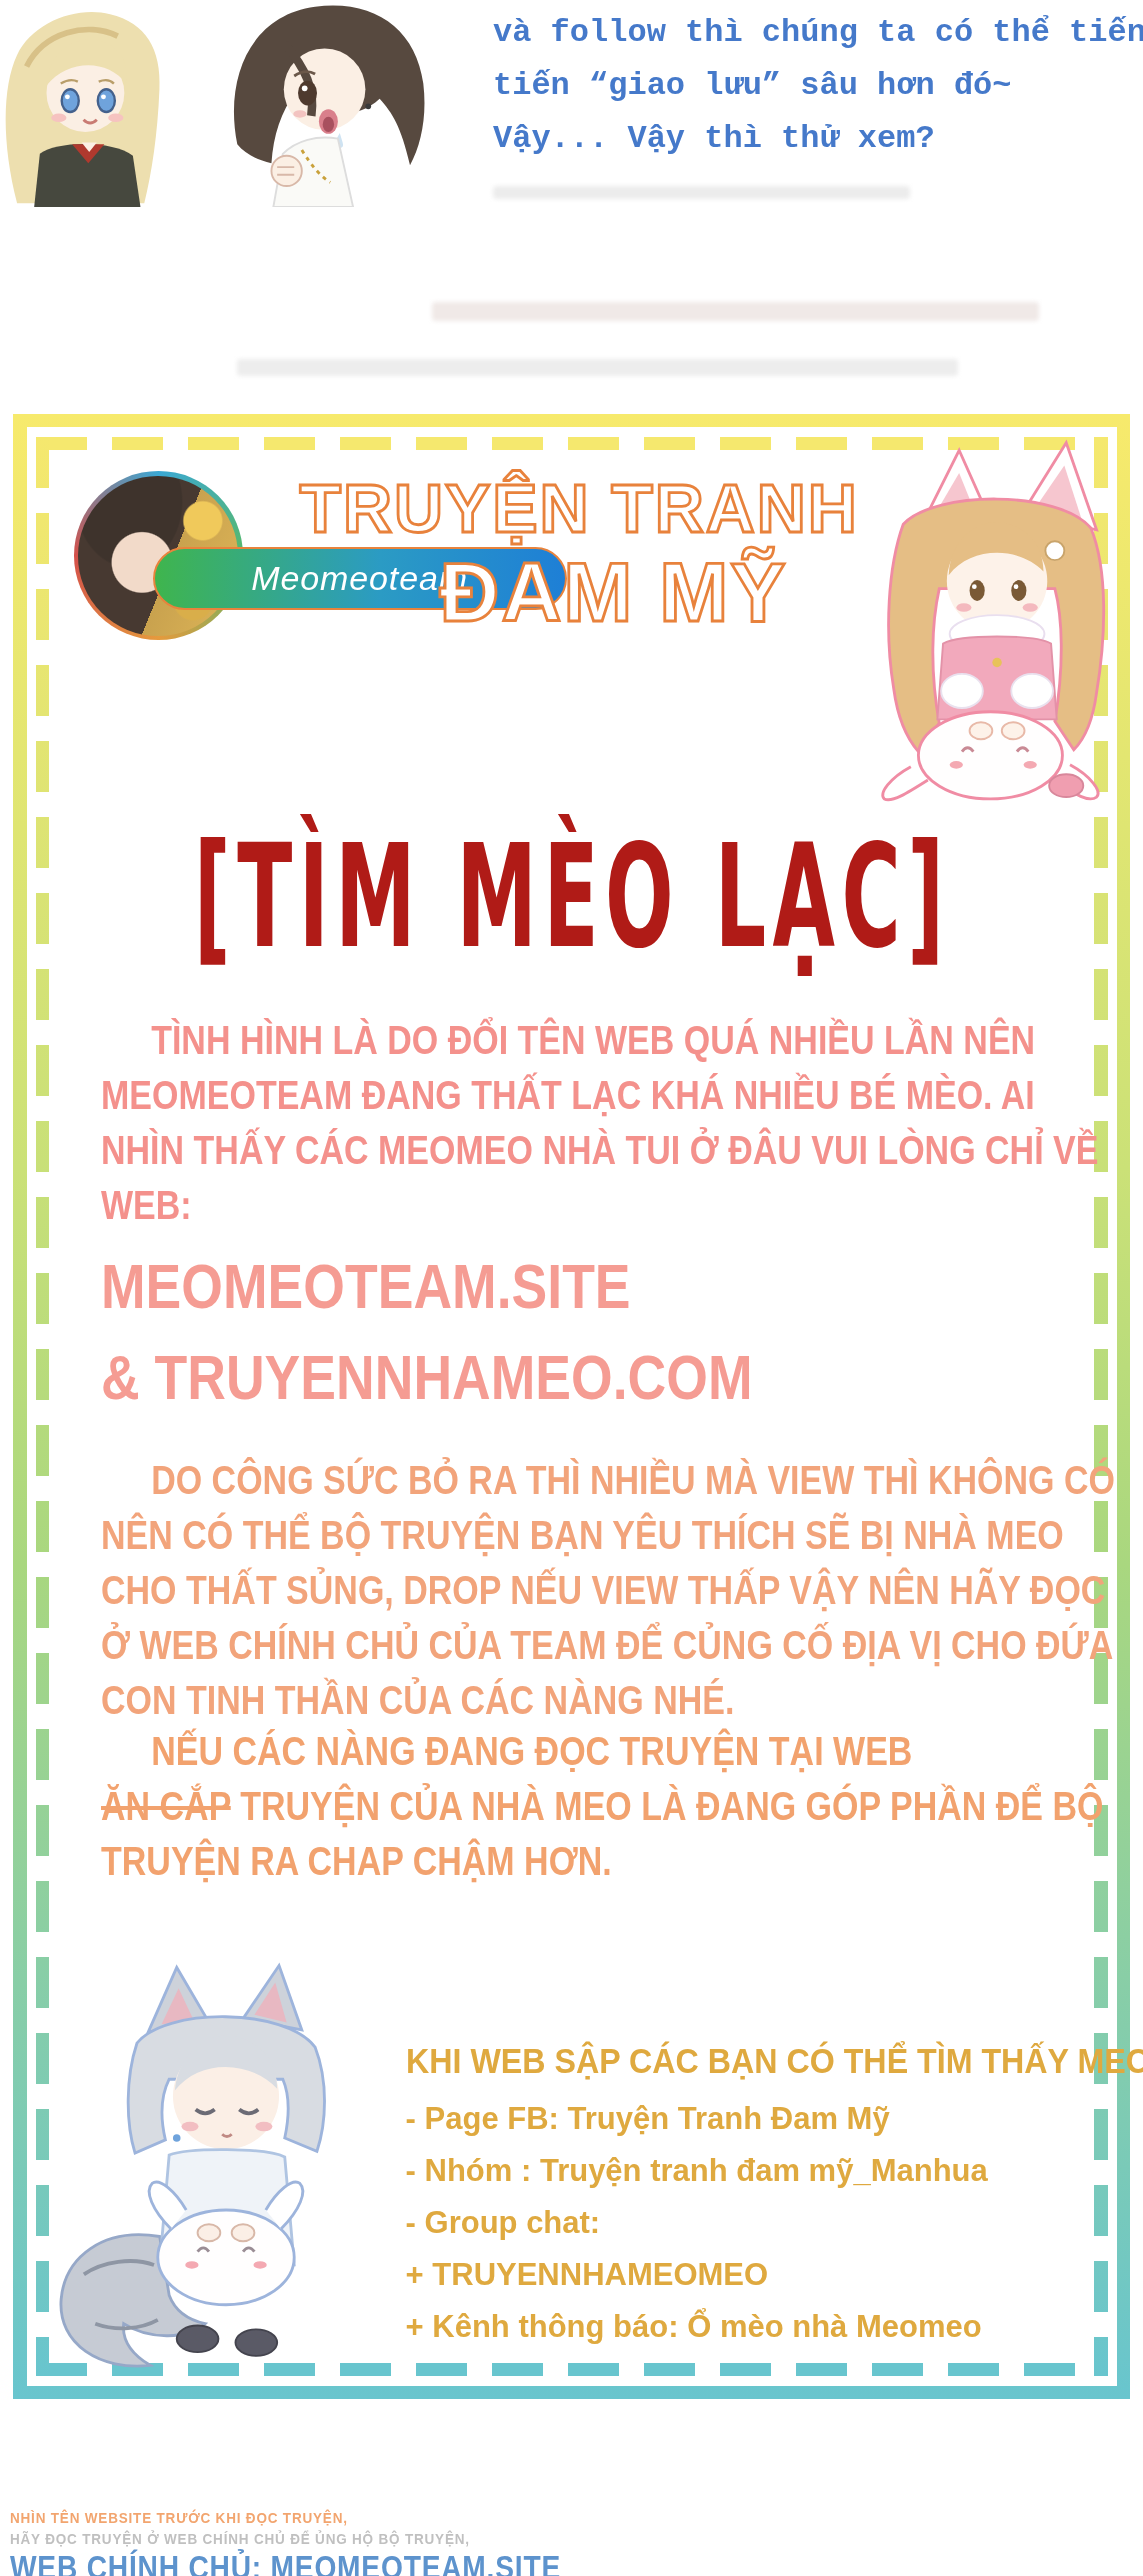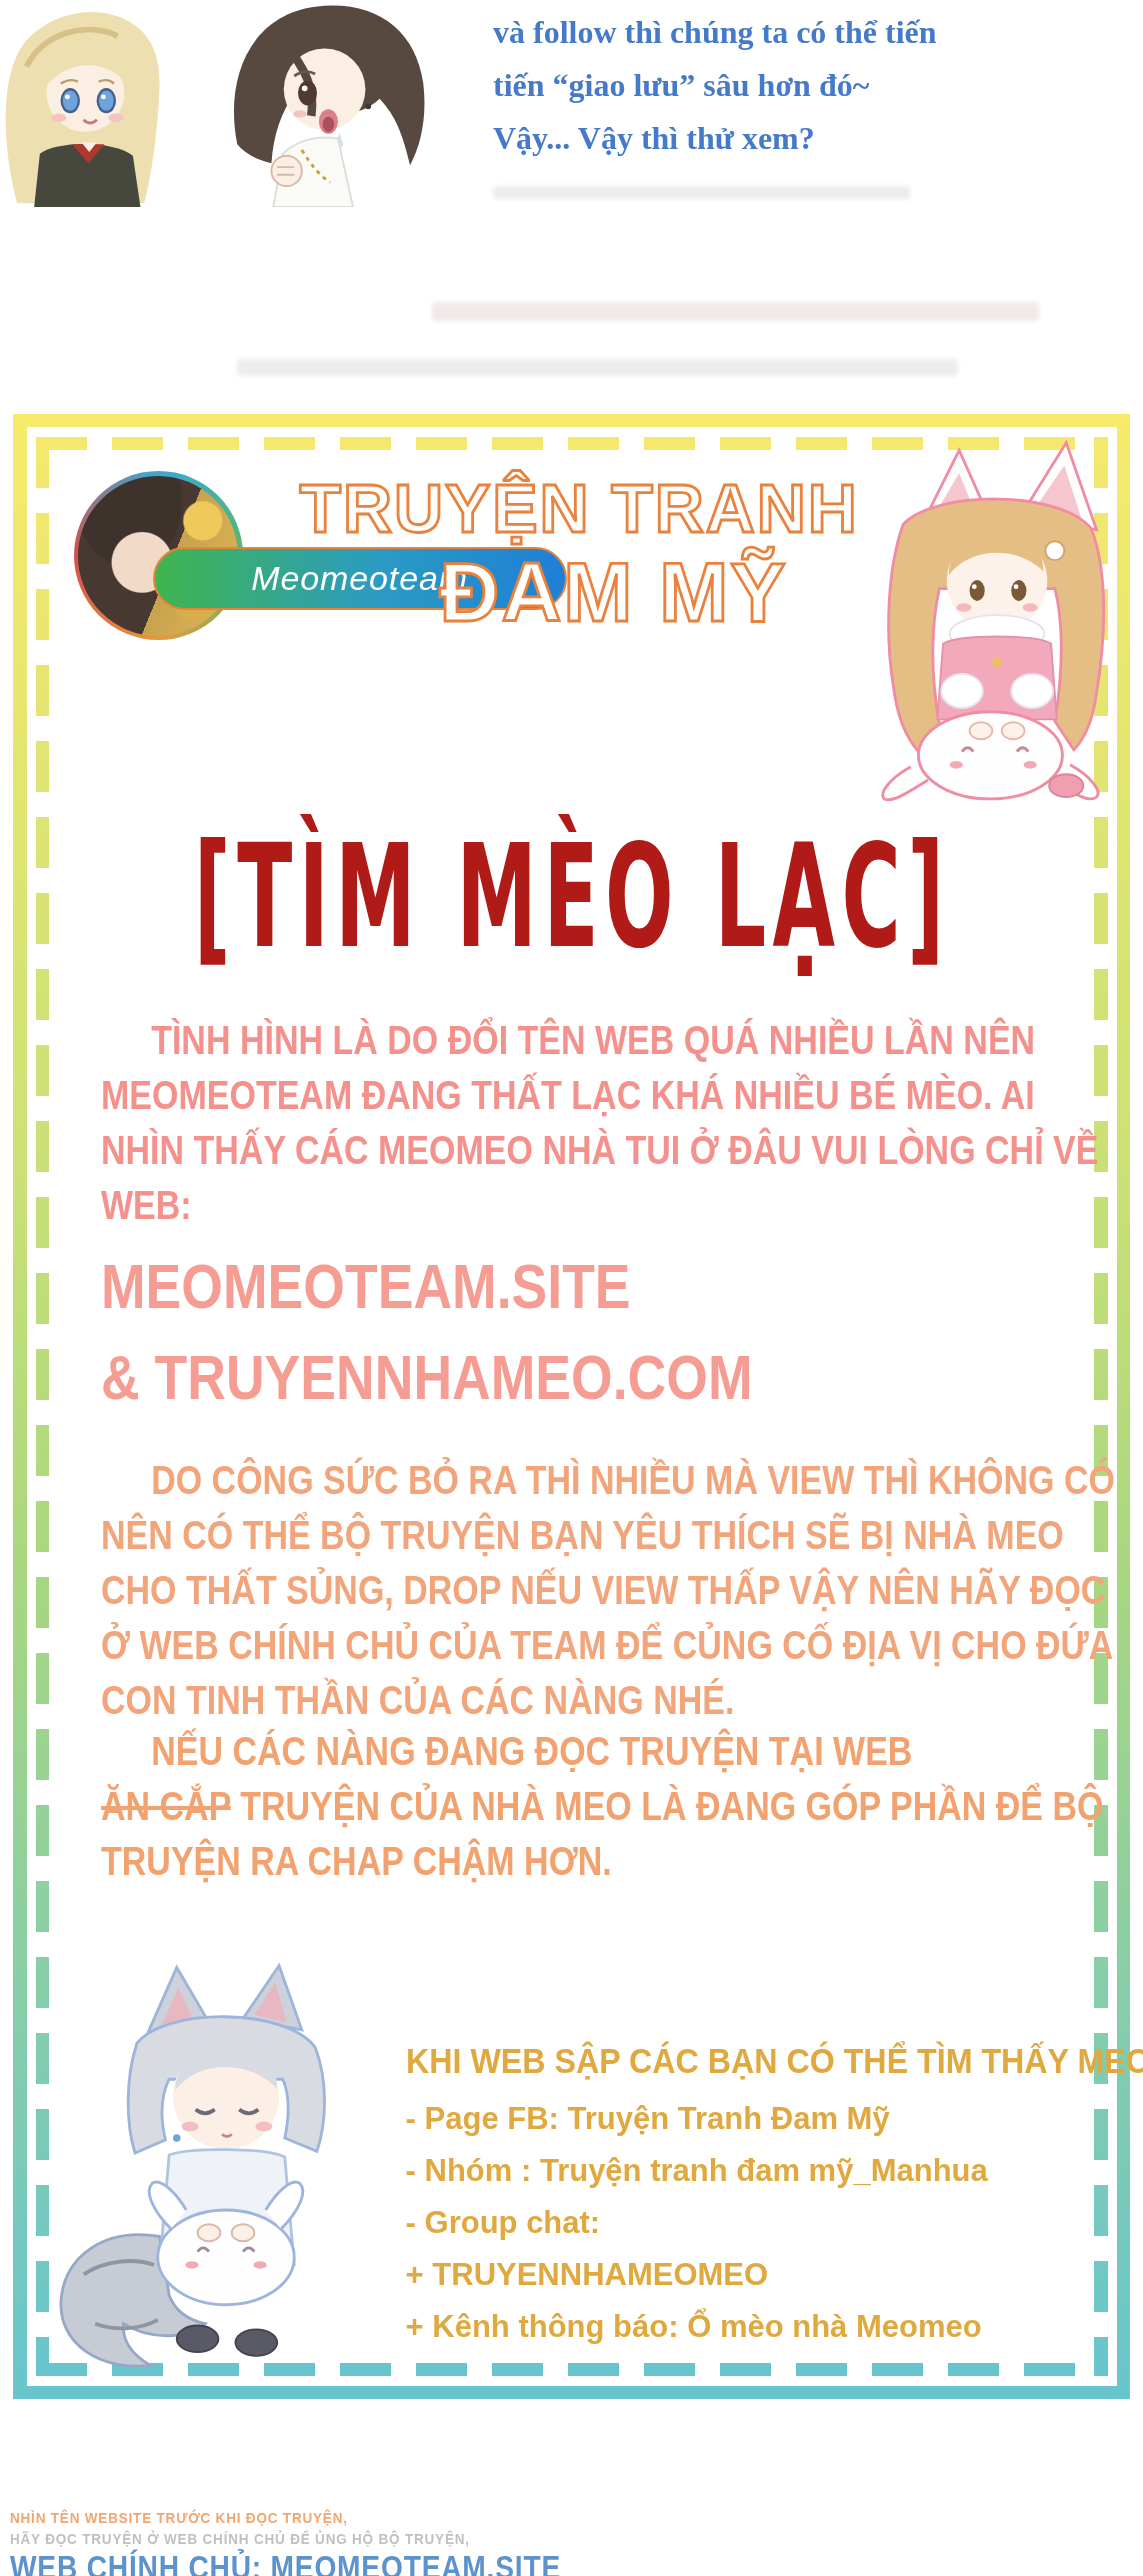--- a/index.html
+++ b/index.html
@@ -2,21 +2,21 @@
 <html style="font-size:15px"><head>
 <meta charset="utf-8">
 <style>
   html,body{margin:0;padding:0;background:#fff;}
   body{font-family:"Liberation Sans",sans-serif;}
   .page{position:relative;width:1144px;height:2576px;background:#fff;overflow:hidden;}
 
   
   .panel-art{position:absolute;left:0;top:0;width:429px;height:207px;}
   .speech{position:absolute;left:493px;top:5.7px;width:569px;color:#4579CA;
-          font-family:Liberation Serif, serif;font-weight:bold;font-size:32px;line-height:53px;}
+          font-family:Liberation Mono, monospace;font-weight:bold;font-size:32px;line-height:53px;}
   .speech div{white-space:nowrap;}
   .faint-bar{position:absolute;border-radius:3.8px;filter:blur(1.9px);}
 
   
   .box{position:absolute;left:13.3px;top:414px;width:1117px;height:1985px;
        background:linear-gradient(180deg,#F7EA6C 0%,#CBE177 38%,#A9D77F 58%,#68C5CE 100%);}
   .box-inner{position:absolute;inset:13.3px;background:#fff;}
   .dash-top,.dash-bottom{position:absolute;left:9.5px;right:9.5px;height:13.3px;
        -webkit-mask:repeating-linear-gradient(90deg,#000 0 51px,transparent 51px 76px);
        mask:repeating-linear-gradient(90deg,#000 0 51px,transparent 51px 76px);}

